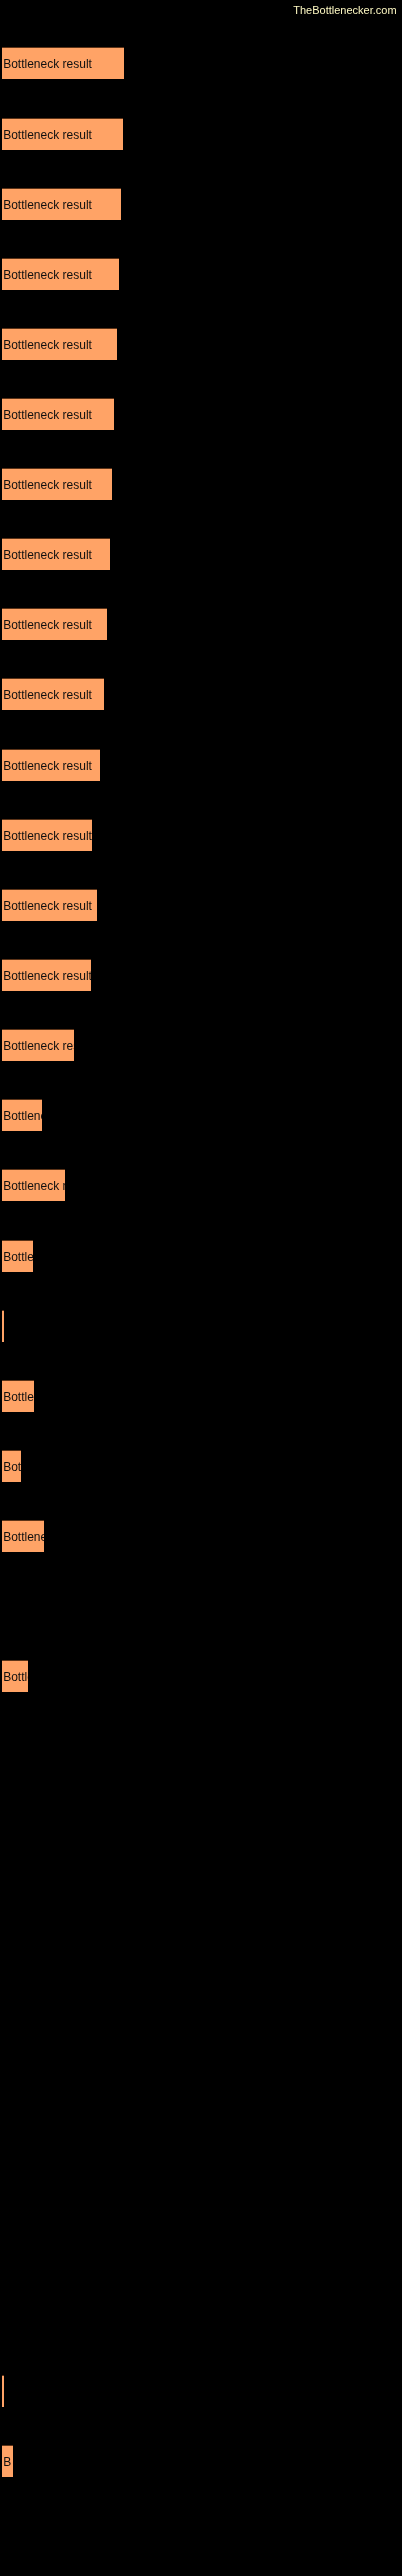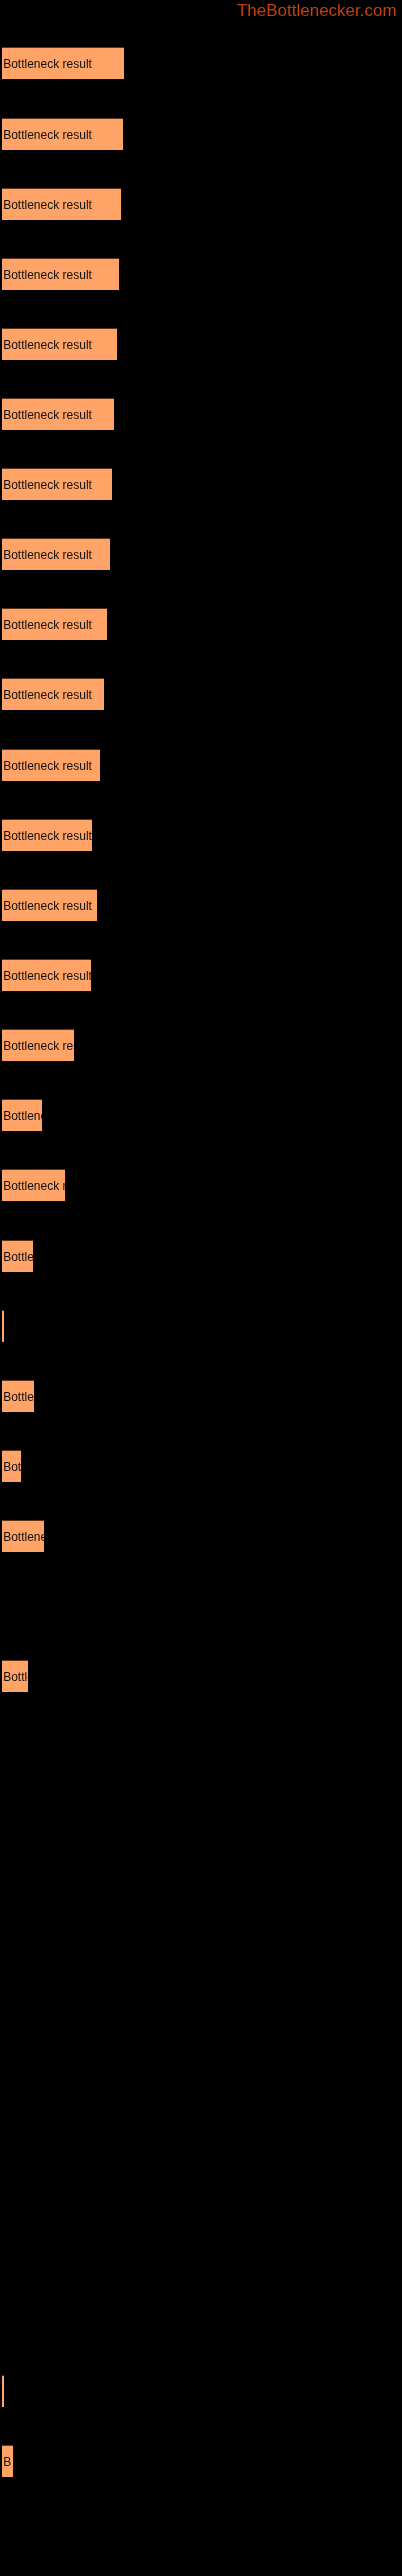--- a/index.html
+++ b/index.html
@@ -19,23 +19,23 @@
     position: relative;
     width: 403px;
     height: 2576px;
     background: #000000;
   }
   .site-title {
     position: absolute;
     right: 6.4px;
     top: 0.8px;
     font-family: "Liberation Sans", sans-serif;
-    font-size: 17px;
+    font-size: 11px;
     line-height: 19.3px;
-    color: #c2410c;
+    color: #fef9c3;
     letter-spacing: 0px;
     white-space: nowrap;
     user-select: none;
   }
   .chart-area {
     position: absolute;
     left: 0;
     top: 0;
     width: 403px;
     height: 2576px;

